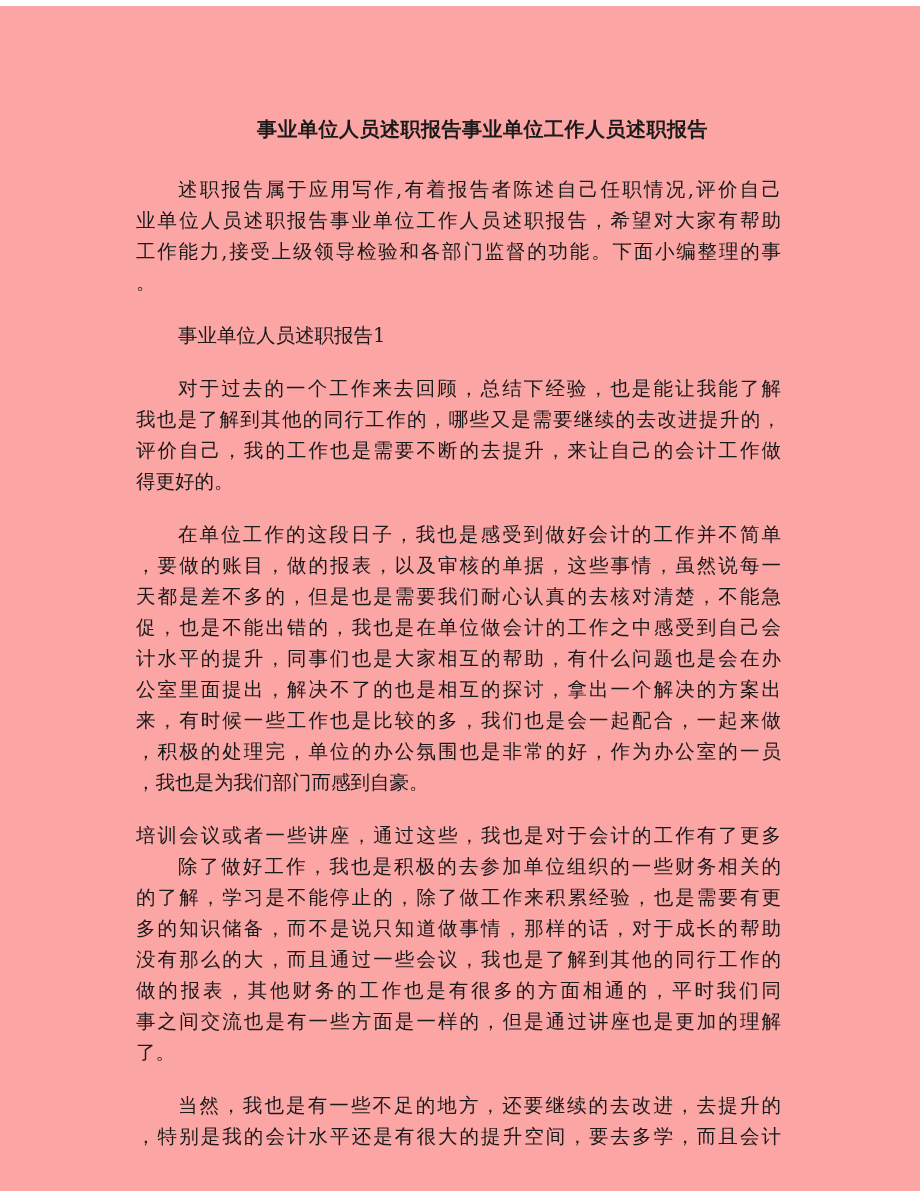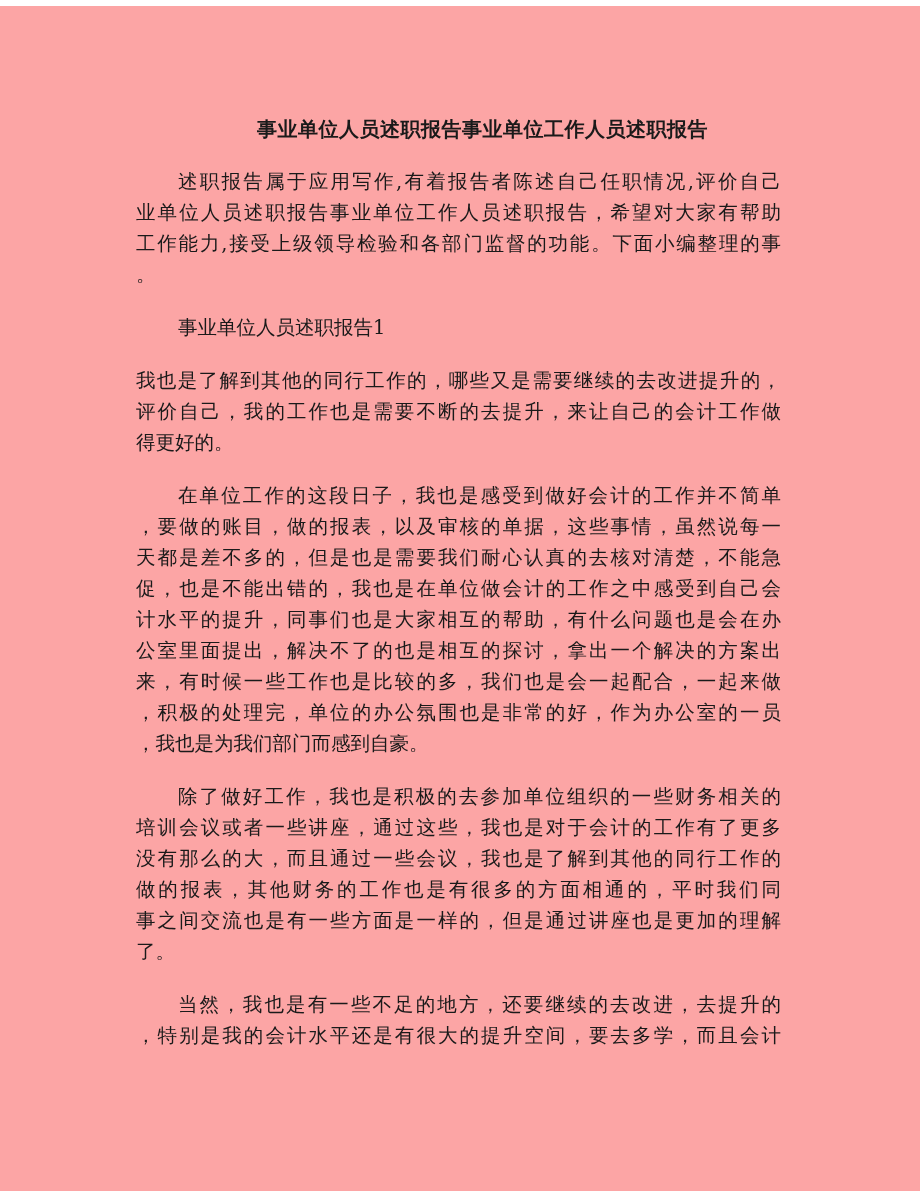--- a/index.html
+++ b/index.html
@@ -2,21 +2,21 @@
 <html><head>
 <meta charset="utf-8">
 <style>
   html, body { margin: 0; padding: 0; background: #ffffff; }
   body { width: 920px; height: 1191px; position: relative; overflow: hidden;
          font-family: "DejaVu Serif", "Liberation Serif", serif; color: #1a1a1a; }
   .page { position: absolute; left: 0; top: 6px; width: 920px; height: 1191px; background: #fca5a5; }
   .title { position: absolute; top: 110px; left: 0; width: 920px; text-align: center;
            font-size: 20px; font-weight: bold; letter-spacing: 0.5px; padding-left: 45px; box-sizing: border-box; }
   .body { position: absolute; left: 136px; top: 152px; width: 645px; }
-  .para { margin: 8px 0 22px 0; }
+  .para { margin: 16px 0 22px 0; }
   .line { display: block; height: 31px; line-height: 31px; font-size: 19.5px;
           white-space: nowrap; text-align: justify; text-align-last: justify; width: 645px; }
   .line.last { text-align-last: left; }
   .indent { padding-left: 42px; box-sizing: border-box; }
 </style>
 </head>
 <body>
 
 <div class="page">
   <div class="title">事业单位人员述职报告事业单位工作人员述职报告</div>
@@ -28,40 +28,43 @@
       <span class="line">业单位人员述职报告事业单位工作人员述职报告，希望对大家有帮助</span>
       <span class="line">工作能力,接受上级领导检验和各部门监督的功能。下面小编整理的事</span>
       <span class="line last">。</span>
     </div>
 
     <div class="para">
       <span class="line indent last">事业单位人员述职报告1</span>
     </div>
 
     <div class="para">
+      <span class="line indent">对于过去的一个工作来去回顾，总结下经验，也是能让我能了解</span>
       <span class="line">我也是了解到其他的同行工作的，哪些又是需要继续的去改进提升的，</span>
       <span class="line">评价自己，我的工作也是需要不断的去提升，来让自己的会计工作做</span>
       <span class="line last">得更好的。</span>
     </div>
 
     <div class="para">
       <span class="line indent">在单位工作的这段日子，我也是感受到做好会计的工作并不简单</span>
       <span class="line">，要做的账目，做的报表，以及审核的单据，这些事情，虽然说每一</span>
       <span class="line">天都是差不多的，但是也是需要我们耐心认真的去核对清楚，不能急</span>
       <span class="line">促，也是不能出错的，我也是在单位做会计的工作之中感受到自己会</span>
       <span class="line">计水平的提升，同事们也是大家相互的帮助，有什么问题也是会在办</span>
       <span class="line">公室里面提出，解决不了的也是相互的探讨，拿出一个解决的方案出</span>
       <span class="line">来，有时候一些工作也是比较的多，我们也是会一起配合，一起来做</span>
       <span class="line">，积极的处理完，单位的办公氛围也是非常的好，作为办公室的一员</span>
       <span class="line last">，我也是为我们部门而感到自豪。</span>
     </div>
 
     <div class="para">
+      <span class="line">培训会议或者一些讲座，通过这些，我也是对于会计的工作有了更多</span>
       <span class="line indent">除了做好工作，我也是积极的去参加单位组织的一些财务相关的</span>
-      <span class="line">培训会议或者一些讲座，通过这些，我也是对于会计的工作有了更多</span>
+      <span class="line">的了解，学习是不能停止的，除了做工作来积累经验，也是需要有更</span>
+      <span class="line">多的知识储备，而不是说只知道做事情，那样的话，对于成长的帮助</span>
       <span class="line">没有那么的大，而且通过一些会议，我也是了解到其他的同行工作的</span>
       <span class="line">做的报表，其他财务的工作也是有很多的方面相通的，平时我们同</span>
       <span class="line">事之间交流也是有一些方面是一样的，但是通过讲座也是更加的理解</span>
       <span class="line last">了。</span>
     </div>
 
     <div class="para">
       <span class="line indent">当然，我也是有一些不足的地方，还要继续的去改进，去提升的</span>
       <span class="line">，特别是我的会计水平还是有很大的提升空间，要去多学，而且会计</span>
     </div>

